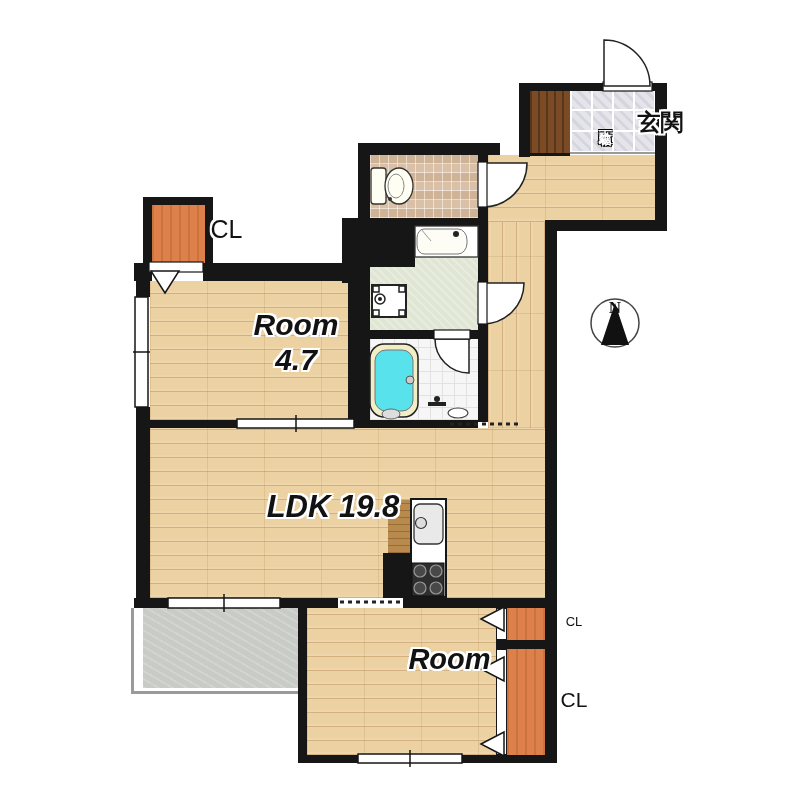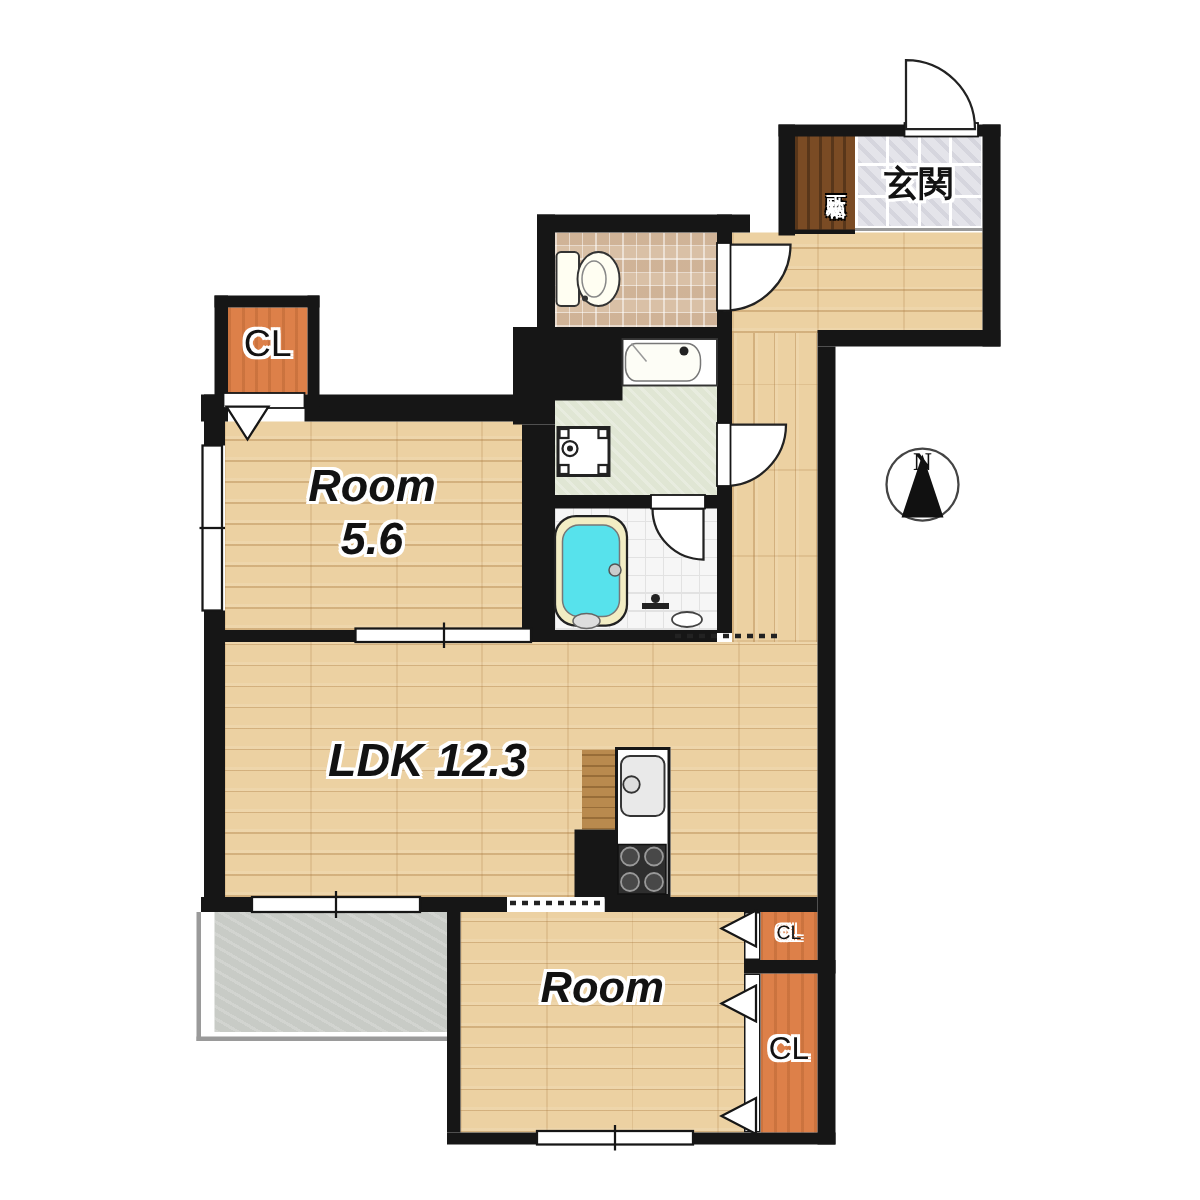--- a/index.html
+++ b/index.html
@@ -29,21 +29,21 @@
      repeating-linear-gradient(90deg,#e2e2e2 0 1px,transparent 1px 12px);}
   .balcony-floor{background-color:#c8cbc6;background-image:
      repeating-linear-gradient(30deg, rgba(255,255,255,.18) 0 2px, transparent 2px 7px);}
   .cl-orange{background-color:#dd8049;background-image:
      repeating-linear-gradient(90deg, rgba(140,70,25,.22) 0 2px, transparent 2px 9px);}
   .cabinet{background-color:#7a4b24;background-image:
      repeating-linear-gradient(90deg, rgba(0,0,0,.28) 0 2px, transparent 2px 8px);}
   .counter-brown{background-color:#b98a4e;background-image:
      repeating-linear-gradient(0deg, rgba(90,55,15,.35) 0 1px, transparent 1px 7px);}
   
-  .lbl{position:absolute;z-index:50;color:#121212;text-align:center;}
+  .lbl{position:absolute;z-index:50;color:#121212;text-align:center;margin-left:48px;}
   .outline-w{text-shadow:-2px -2px 0 #fff,2px -2px 0 #fff,-2px 2px 0 #fff,2px 2px 0 #fff,
              -2px 0 0 #fff,2px 0 0 #fff,0 -2px 0 #fff,0 2px 0 #fff;}
   .room-lbl{font-style:italic;font-weight:bold;font-size:30px;line-height:35px;}
   .ldk-lbl{font-style:italic;font-weight:bold;font-size:31px;}
   .cl-lbl{font-weight:normal;}
   .jp-lbl{font-weight:bold;}
   .getabako{color:#fff;font-weight:bold;font-size:13px;line-height:15px;
      writing-mode:vertical-rl;text-orientation:upright;letter-spacing:2px;
      text-shadow:-1px -1px 0 #000,1px -1px 0 #000,-1px 1px 0 #000,1px 1px 0 #000;}
   svg{position:absolute;left:0;top:0;z-index:40;}
@@ -225,23 +225,23 @@
 
     <g>
       <circle cx="615" cy="323" r="24" fill="none" stroke="#444" stroke-width="1.5"></circle>
       <polygon points="615,303 601,345 629,345" fill="#111"></polygon>
       <text x="615" y="313" text-anchor="middle" font-size="17" font-weight="bold" font-family="Liberation Serif, serif" fill="#111">N</text>
     </g>
   </svg>
 
   <div class="lbl room-lbl outline-w" style="left:150px;top:307px;width:196px">
     <div>Room</div>
-    <div>5.6</div>
+    <div>4.7</div>
   </div>
-  <div class="lbl ldk-lbl outline-w" style="left:170px;top:489px;width:230px">LDK 12.3</div>
+  <div class="lbl ldk-lbl outline-w" style="left:170px;top:489px;width:230px">LDK 19.8</div>
   <div class="lbl room-lbl outline-w" style="left:307px;top:642px;width:189px;font-size:29px;line-height:34px">
     <div>Room</div>
   </div>
   <div class="lbl cl-lbl outline-w" style="left:152px;top:215px;width:53px;font-size:25px">CL</div>
   <div class="lbl cl-lbl outline-w" style="left:507px;top:614px;width:38px;font-size:13px">CL</div>
   <div class="lbl cl-lbl outline-w" style="left:507px;top:688px;width:38px;font-size:21px">CL</div>
   <div class="lbl jp-lbl outline-w" style="left:572px;top:107px;width:81px;font-size:23px">玄関</div>
   <div class="lbl getabako" style="left:535px;top:93px;width:30px;height:58px">下駄箱</div>
 
 </div>

